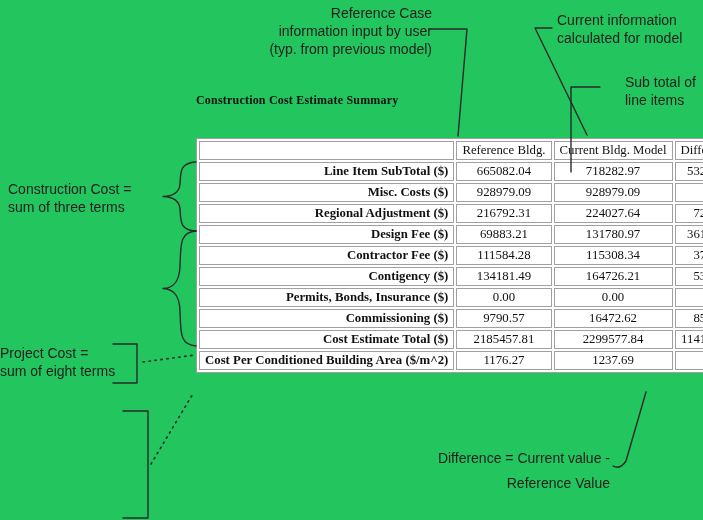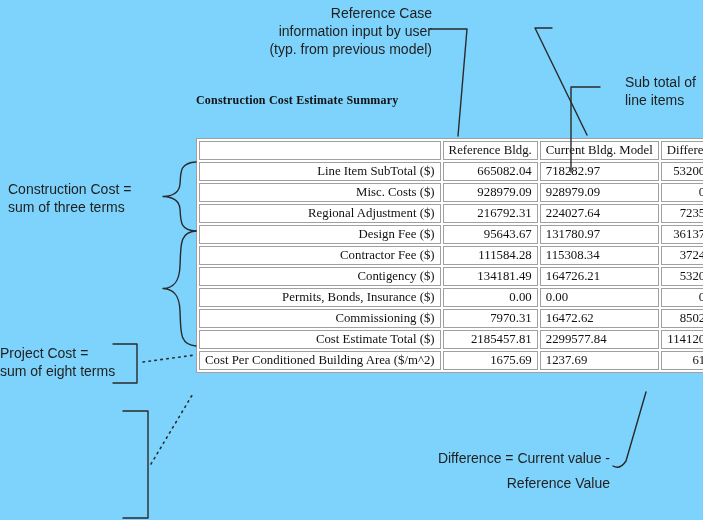--- a/index.html
+++ b/index.html
@@ -1,17 +1,17 @@
 <!DOCTYPE html>
 <html><head>
 <meta charset="utf-8">
 <style>
   html,body { margin:0; padding:0; background:#ffffff; }
   .canvas {
-    position:relative; width:703px; height:520px; background:#7dd3fc;
+    position:relative; width:703px; height:520px; background:#22c55e;
     font-family:"Liberation Sans", sans-serif; overflow:hidden;
   }
   .note {
     position:absolute; color:#1f1f1f; font-size:14px; line-height:18px;
     white-space:pre-line;
   }
   .note.center { text-align:left; }
   .note.right  { text-align:right; }
   .doc-title {
     position:absolute; left:196px; top:93px;
@@ -21,38 +21,40 @@
   table.cost {
     position:absolute; left:196px; top:138px; z-index:1;
     border-collapse:separate; border-spacing:2px;
     border:1px solid #a0a0a0; table-layout:fixed; background:#ffffff;
   }
   .cost td {
     box-sizing:border-box; border:1px solid #a0a0a0;
     font-family:"Liberation Serif", serif; font-size:12.8px; color:#111111;
     padding:0 5px; height:19px; white-space:nowrap; background:#ffffff;
   }
-  .cost td.c0 { width:215px; text-align:right; }
-  .cost td.c1 { width:87px;  text-align:right; }
-  .cost td.c2 { width:106px; text-align:left; }
+  .cost td.c0 { width:215px; text-align:right;font-weight:bold; }
+  .cost td.c1 { width:87px;  text-align:center; }
+  .cost td.c2 { width:106px; text-align:center; }
   .cost td.c3 { width:59px;  text-align:right; }
   .cost tr.hdr td { text-align:right;margin-left:32px; }
   svg.overlay {
     position:absolute; left:0; top:0; z-index:5; pointer-events:none;
   }
 </style>
 </head>
 <body>
 
 <div class="canvas">
 
   <div class="note right" style="left:242px; top:4px; width:190px;">Reference Case
 information input by user
 (typ. from previous model)</div>
 
+  <div class="note" style="left:557px; top:11px; width:145px;">Current information
+calculated for model</div>
 
   <div class="note" style="left:593px; top:73px; width:110px;margin-left:32px;">Sub total of
 line items</div>
 
   <div class="note center" style="left:8px; top:180px; width:152px;">Construction Cost =
 sum of three terms</div>
 
 
   <div class="note center" style="left:0px; top:344px; width:133px;">Project Cost =
 sum of eight terms</div>
@@ -84,21 +86,21 @@
       <td class="c3">0.00</td>
     </tr>
     <tr>
       <td class="c0">Regional Adjustment ($)</td>
       <td class="c1">216792.31</td>
       <td class="c2">224027.64</td>
       <td class="c3">7235.33</td>
     </tr>
     <tr>
       <td class="c0">Design Fee ($)</td>
-      <td class="c1">95643.67</td>
+      <td class="c1">69883.21</td>
       <td class="c2">131780.97</td>
       <td class="c3">36137.30</td>
     </tr>
     <tr>
       <td class="c0">Contractor Fee ($)</td>
       <td class="c1">111584.28</td>
       <td class="c2">115308.34</td>
       <td class="c3">3724.07</td>
     </tr>
     <tr>
@@ -108,33 +110,33 @@
       <td class="c3">5320.09</td>
     </tr>
     <tr>
       <td class="c0">Permits, Bonds, Insurance ($)</td>
       <td class="c1">0.00</td>
       <td class="c2">0.00</td>
       <td class="c3">0.00</td>
     </tr>
     <tr>
       <td class="c0">Commissioning ($)</td>
-      <td class="c1">7970.31</td>
+      <td class="c1">9790.57</td>
       <td class="c2">16472.62</td>
       <td class="c3">8502.31</td>
     </tr>
     <tr>
       <td class="c0">Cost Estimate Total ($)</td>
       <td class="c1">2185457.81</td>
       <td class="c2">2299577.84</td>
       <td class="c3">114120.03</td>
     </tr>
     <tr>
       <td class="c0">Cost Per Conditioned Building Area ($/m^2)</td>
-      <td class="c1">1675.69</td>
+      <td class="c1">1176.27</td>
       <td class="c2">1237.69</td>
       <td class="c3">61.42</td>
     </tr>
   </tbody>
     </table>
 
   <svg class="overlay" width="703" height="520" viewBox="0 0 703 520">
     <g fill="none" stroke="#2a2a2a" stroke-width="1.4" stroke-linecap="round" stroke-linejoin="round">
 
       <polyline points="430,29 467,29 458,136"></polyline>

